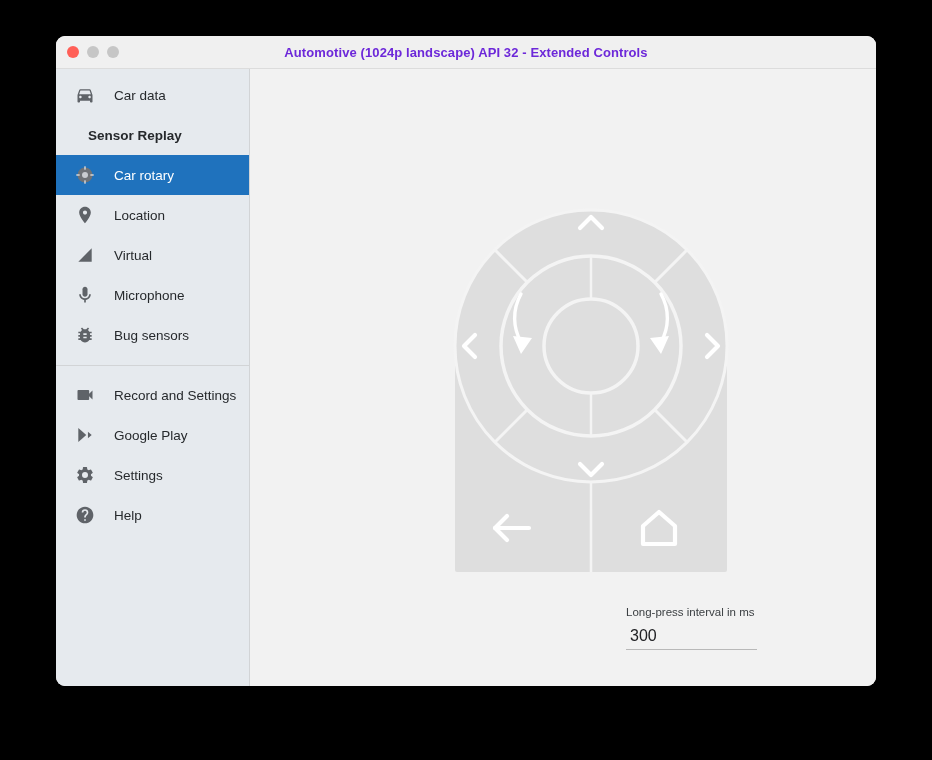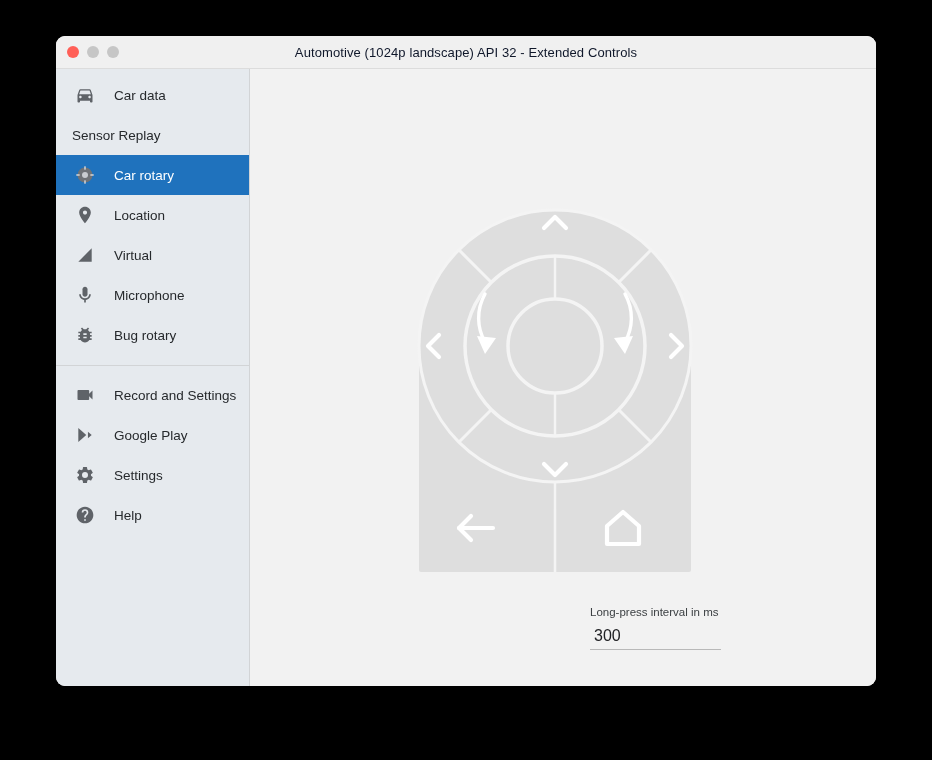--- a/index.html
+++ b/index.html
@@ -52,31 +52,32 @@
     display: block;
   }
   .light.close  { background: #ff5f57; }
   .light.min    { background: #c6c6c6; }
   .light.max    { background: #c6c6c6; }
 
   #window-title {
     width: 100%;
     text-align: center;
     font-size: 13px;
-    font-weight: normal;
-    color: #0f172a;
+    font-weight: bold;
+    color: #6d28d9;
     letter-spacing: 0.1px;
     user-select: none;
   }
 
   
   #body {
     flex: 1;
     display: flex;
     min-height: 0;
+    gap: 36px;
   }
 
   
   #sidebar {
     width: 194px;
     min-width: 194px;
     background: #e6eaee;
     border-right: 1px solid #d2d4d6;
     padding-top: 6px;
     box-sizing: border-box;
@@ -99,21 +100,22 @@
     align-items: center;
     justify-content: center;
   }
   .nav-item .ico svg { display: block; }
   .nav-item .label {
     font-size: 13.5px;
     color: #26292c;
     white-space: nowrap;
   }
   .nav-item.noicon {
-    padding-left: 16px;
+    padding-left: 32px;
+    font-weight: bold;
   }
   .nav-item.selected {
     background: #1f72bd;
   }
   .nav-item.selected .label { color: #ffffff; }
   .nav-divider {
     height: 1px;
     background: #d2d4d6;
     margin: 10px 0 9px 0;
   }
@@ -231,21 +233,21 @@
         <span class="label">Microphone</span>
       </div>
 
 
       <div class="nav-item">
         <span class="ico">
           <svg width="20" height="20" viewBox="0 0 24 24" fill="#5f6368">
             <path d="M20 8h-2.81a5.98 5.98 0 0 0-1.82-1.96L17 4.41 15.59 3l-2.17 2.17C12.96 5.06 12.49 5 12 5s-.96.06-1.41.17L8.41 3 7 4.41l1.62 1.63A5.98 5.98 0 0 0 6.81 8H4v2h2.09c-.05.33-.09.66-.09 1v1H4v2h2v1c0 .34.04.67.09 1H4v2h2.81a6 6 0 0 0 10.38 0H20v-2h-2.09c.05-.33.09-.66.09-1v-1h2v-2h-2v-1c0-.34-.04-.67-.09-1H20V8zm-6 8h-4v-2h4v2zm0-4h-4v-2h4v2z"></path>
           </svg>
         </span>
-        <span class="label">Bug rotary</span>
+        <span class="label">Bug sensors</span>
       </div>
 
       <div class="nav-divider"></div>
 
       <div class="nav-item">
         <span class="ico">
           <svg width="20" height="20" viewBox="0 0 24 24" fill="#5f6368">
             <path d="M17 10.5V7c0-.55-.45-1-1-1H4c-.55 0-1 .45-1 1v10c0 .55.45 1 1 1h12c.55 0 1-.45 1-1v-3.5l4 4v-11l-4 4z"></path>
           </svg>
         </span>

